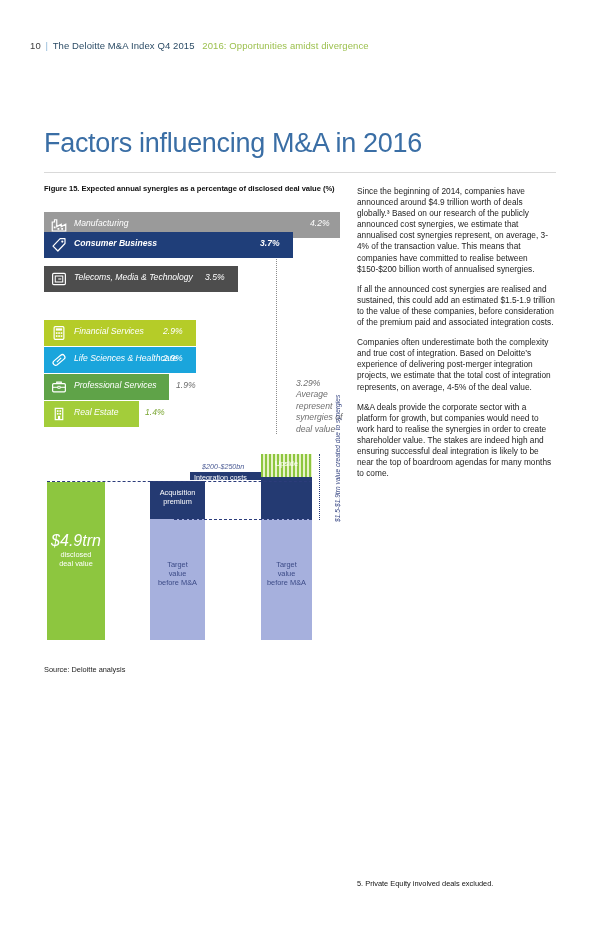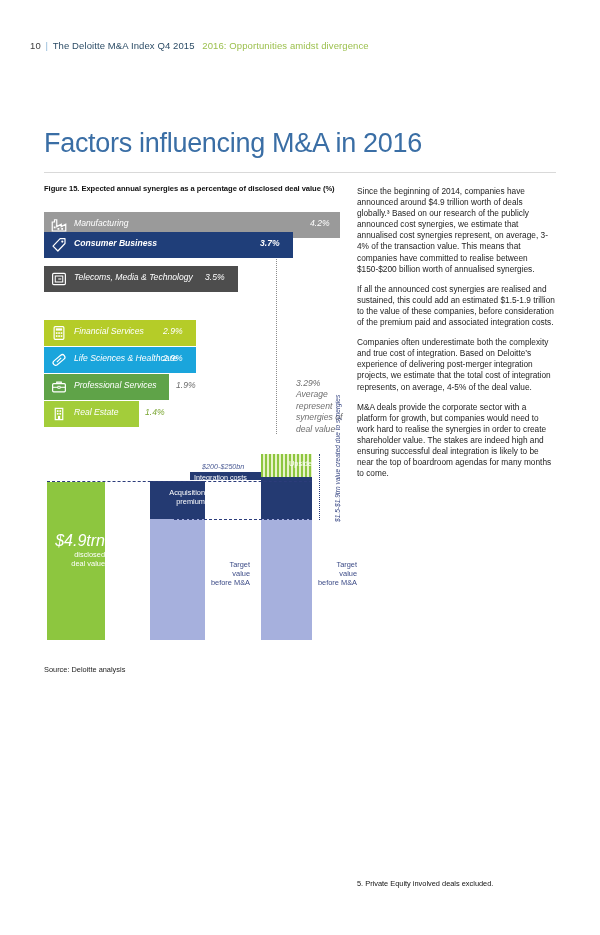--- a/index.html
+++ b/index.html
@@ -33,22 +33,22 @@
   .bval{position:absolute;top:6px;font-size:8.6px;font-style:italic;color:#fff;white-space:nowrap;}
   .bval.dark{color:#6e6e6e;}
   .bval.darkgrn{color:#7aa632;}
 
   .avgline{position:absolute;left:0;top:0;width:0;border-left:1.6px dotted #8c8c8c;height:222px;}
   .avgnote{position:absolute;font-size:8.6px;font-style:italic;color:#6e6e6e;line-height:11.4px;}
 
   
   .waterfall{position:absolute;left:44px;top:450px;width:330px;height:200px;}
   .wbar{position:absolute;}
-  .wtext{position:absolute;text-align:right;font-size:7.4px;color:#ffffff;line-height:9.2px;}
-  .wtext.dk{color:#3b4a86;margin-left:45px;}
+  .wtext{position:absolute;text-align:center;font-size:7.4px;color:#ffffff;line-height:9.2px;}
+  .wtext.dk{color:#3b4a86;}
   .bigval{font-size:16px;font-style:italic;color:#ffffff;line-height:18px;}
   .smallval{font-size:7.4px;color:#ffffff;line-height:9px;}
   .dashline{position:absolute;border-top:1.2px dashed #2c3c7a;height:0;}
   .dotline{position:absolute;border-left:1.4px dotted #2c3c7a;width:0;}
   .wlabel{position:absolute;font-size:7.2px;color:#4a5a94;white-space:nowrap;}
   .wlabel.italic{font-style:italic;}
   .rotlabel{position:absolute;font-size:6.6px;font-style:italic;color:#3b4a86;white-space:nowrap;
             transform-origin:0 0;transform:rotate(-90deg);}
   .stripes{
     background-image:repeating-linear-gradient(90deg,#8dc63f 0 2px,#e8f2c8 2px 4px);

